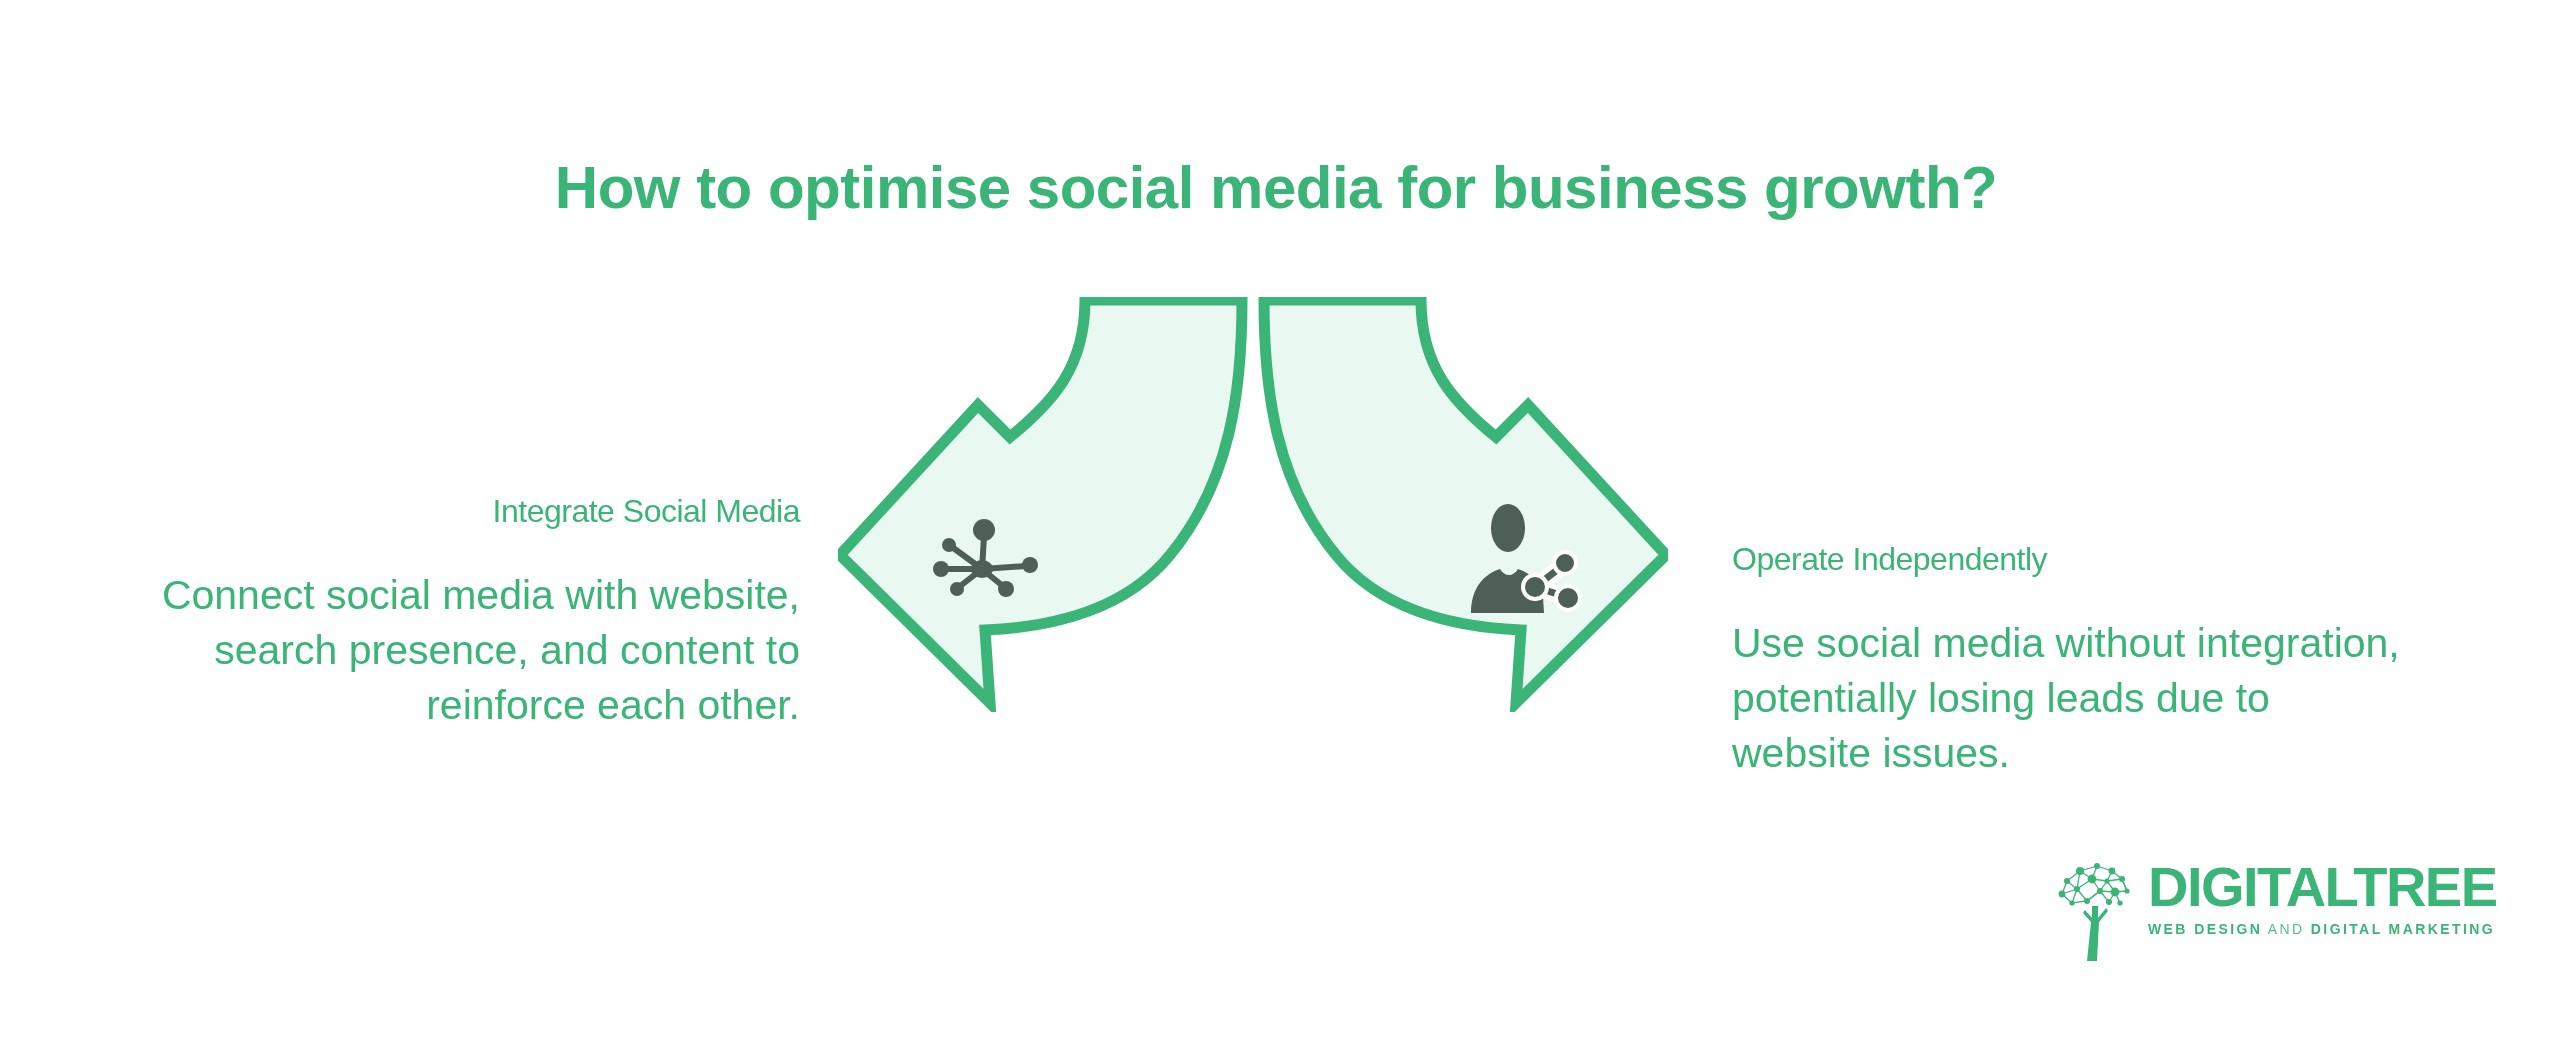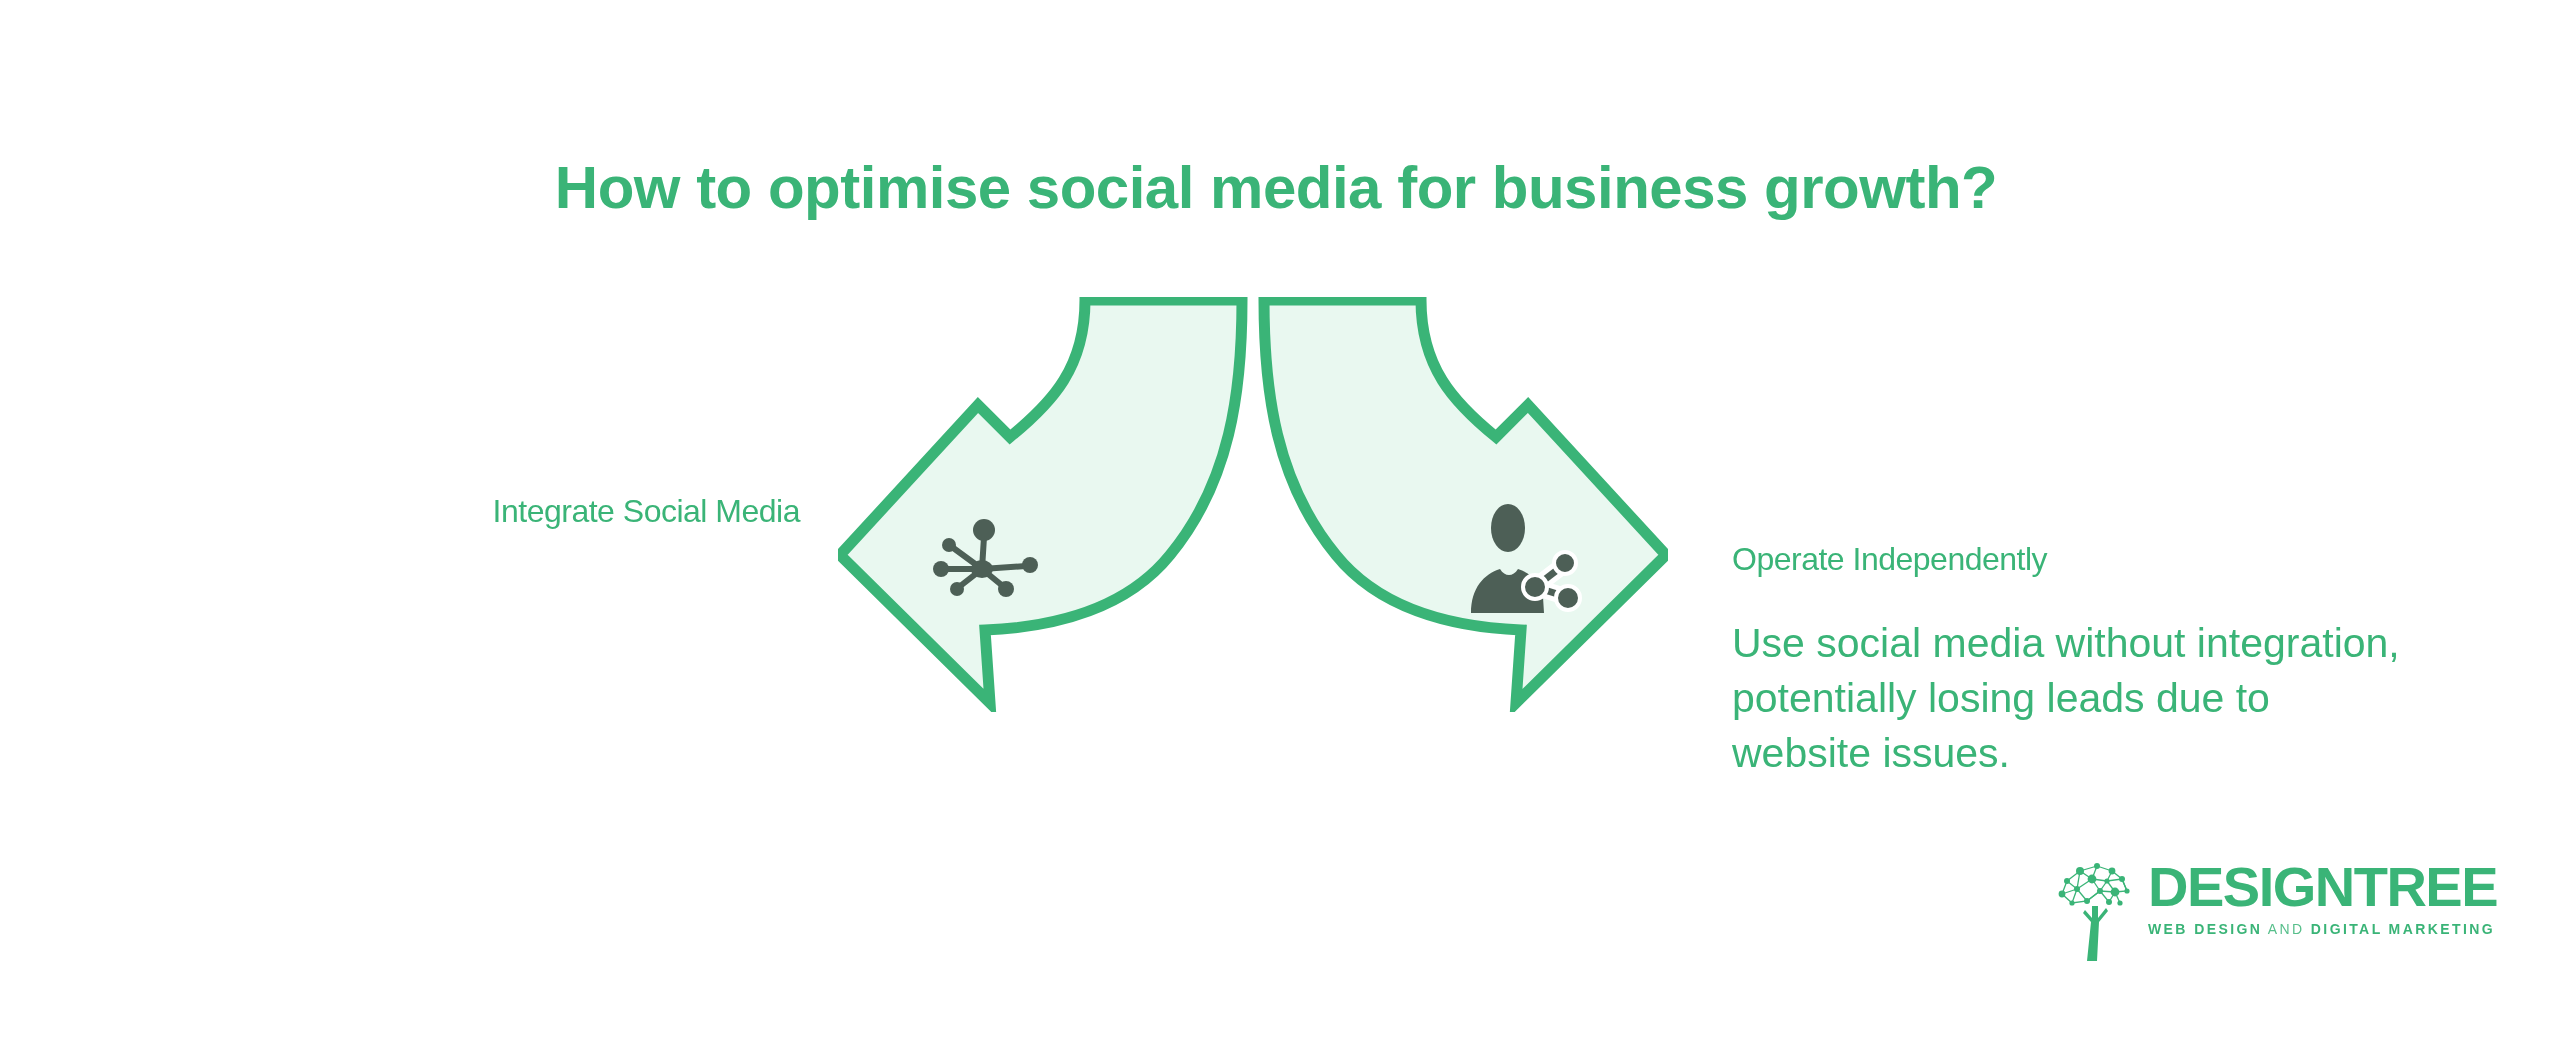--- a/index.html
+++ b/index.html
@@ -38,20 +38,23 @@
 </style>
 </head>
 <body>
 
 <div class="stage">
 
   <div class="title">How to optimise social media for business growth?</div>
 
   <div class="option-col left">
     <h2 class="option-heading">Integrate Social Media</h2>
+    <p class="option-body">Connect social media with website,
+search presence, and content to
+reinforce each other.</p>
   </div>
 
   <div class="option-col right">
     <h2 class="option-heading">Operate Independently</h2>
     <p class="option-body">Use social media without integration,
 potentially losing leads due to
 website issues.</p>
   </div>
 
   <svg class="arrows-svg" width="830" height="415" viewBox="0 0 830 415">
@@ -147,18 +150,18 @@
         <circle cx="48" cy="33" r="3"></circle>
           <circle cx="63" cy="34" r="4.4"></circle>
           <circle cx="75" cy="33" r="2.6"></circle>
         <circle cx="20" cy="45" r="2.6"></circle>
           <circle cx="35" cy="43" r="3"></circle>
           <circle cx="57" cy="44" r="3"></circle>
         <circle cx="68" cy="45" r="2.6"></circle>
       </g>
     </svg>
     <div class="logo-textblock">
-      <div class="logo-word"><span class="heavy">DESIGN</span><span class="thin">TREE</span></div>
+      <div class="logo-word"><span class="heavy">DIGITAL</span><span class="thin">TREE</span></div>
       <div class="logo-tagline"><span class="heavy">WEB DESIGN</span> <span class="lite">AND</span> <span class="heavy">DIGITAL MARKETING</span></div>
     </div>
   </div>
 
 </div>
 
 </body></html>

